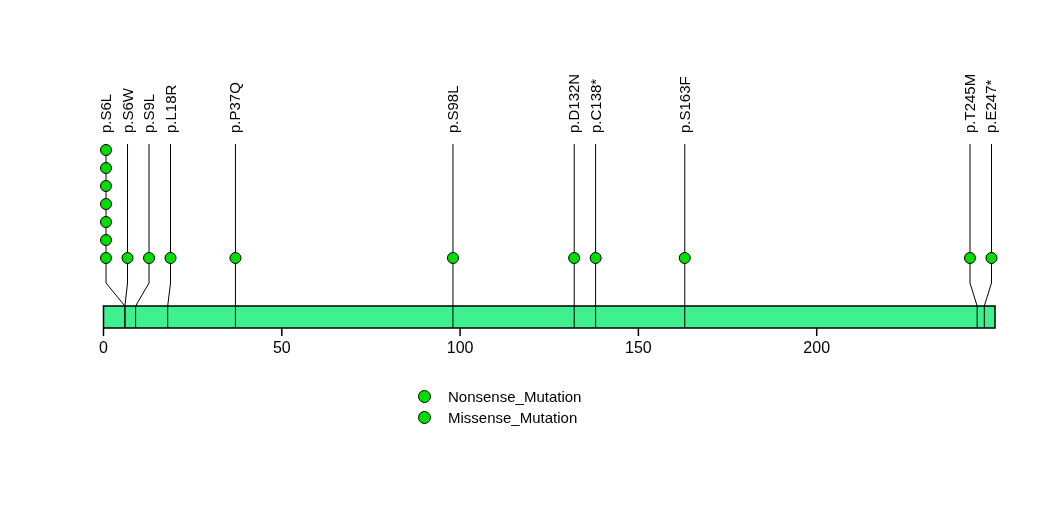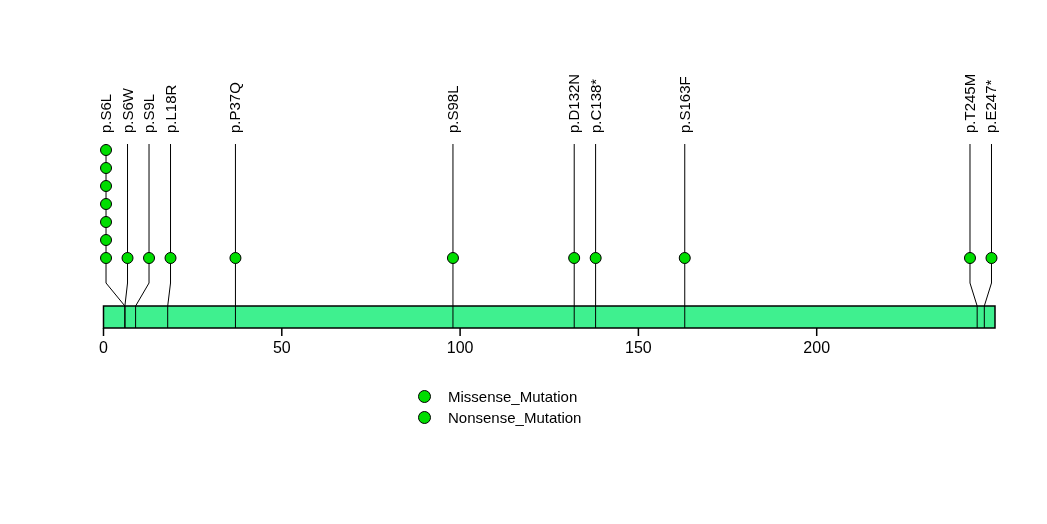--- a/index.html
+++ b/index.html
@@ -103,20 +103,20 @@
       <text x="689.7579999999999" y="133" transform="rotate(-90 689.7579999999999 133)" text-anchor="start" class="mutation-label">p.S163F</text>
       <circle cx="969.9859999999999" cy="258" r="5.5" fill="#00DD00" stroke="#000000" stroke-width="1"></circle>
       <text x="974.9859999999999" y="133" transform="rotate(-90 974.9859999999999 133)" text-anchor="start" class="mutation-label">p.T245M</text>
       <circle cx="991.4859999999999" cy="258" r="5.5" fill="#00DD00" stroke="#000000" stroke-width="1"></circle>
       <text x="996.4859999999999" y="133" transform="rotate(-90 996.4859999999999 133)" text-anchor="start" class="mutation-label">p.E247*</text>
     </svg>
 
   <div class="legend">
     <div class="legend-row">
       <span class="dot" style="background: rgb(0, 221, 0);"></span>
-      <span class="legend-label">Missense_Mutation</span>
+      <span class="legend-label">Nonsense_Mutation</span>
     </div>
     <div class="legend-row">
       <span class="dot" style="background: rgb(0, 221, 0);"></span>
-      <span class="legend-label">Nonsense_Mutation</span>
+      <span class="legend-label">Missense_Mutation</span>
     </div>
   </div>
 </div>
 
 </body></html>

